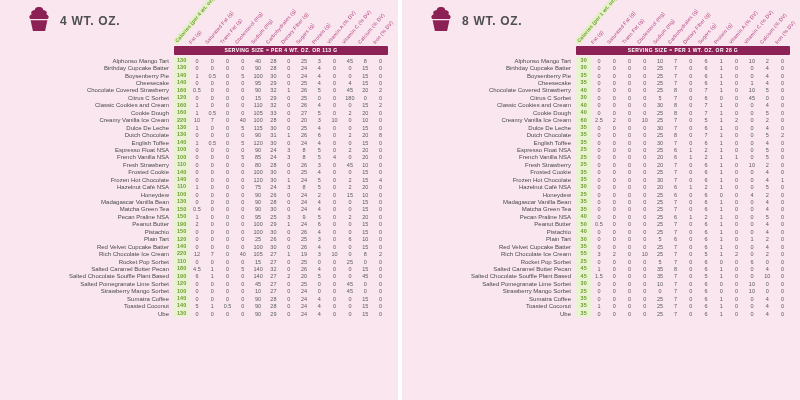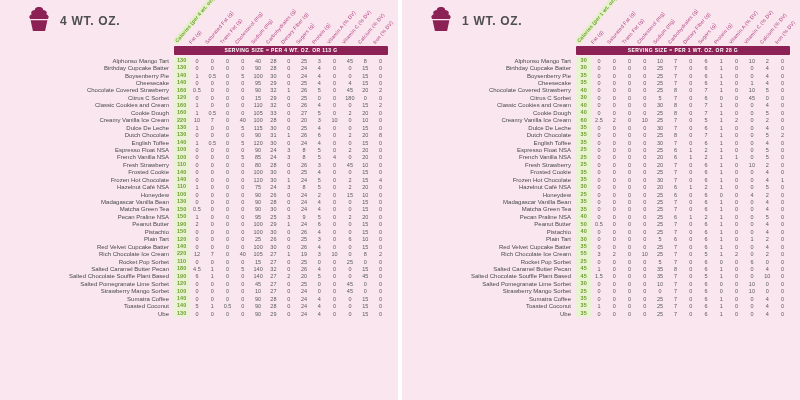--- a/index.html
+++ b/index.html
@@ -670,21 +670,21 @@
   <div class="divider"></div>
 
   <section class="panel">
     <header class="panel-head">
       <span class="cupcake">
         <svg class="cupcake-svg" viewBox="0 0 32 30" aria-hidden="true">
           <path d="M16 0c-3.6 0-5.8 2.1-5 3.8-2.9.2-4.8 1.7-4.8 3.5 0 .6.2 1.2.7 1.7-1.8.7-3 2-3 3.5 0 1 .5 1.8 1.2 2.5h21.8c.7-.7 1.2-1.5 1.2-2.5 0-1.5-1.2-2.8-3-3.5.5-.5.7-1.1.7-1.7 0-1.8-1.9-3.3-4.8-3.5C21.8 2.1 19.6 0 16 0z"></path>
           <path d="M5.5 16.5h21L23.6 30H8.4L5.5 16.5z"></path>
         </svg>
       </span>
-      <span class="size-label">1 WT. OZ.</span>
+      <span class="size-label">8 WT. OZ.</span>
     </header>
     <div class="table-wrap">
       <div class="col-headers">
           <span class="col-header first" style="left: 3px;">Calories (per 1 wt. oz.)</span>
           <span class="col-header" style="left: 18.3px;">Fat (g)</span>
           <span class="col-header" style="left: 33.6px;">Saturated Fat (g)</span>
           <span class="col-header" style="left: 48.9px;">Trans Fat (g)</span>
           <span class="col-header" style="left: 64.2px;">Cholesterol (mg)</span>
           <span class="col-header" style="left: 79.5px;">Sodium (mg)</span>
           <span class="col-header" style="left: 94.8px;">Carbohydrates (g)</span>

